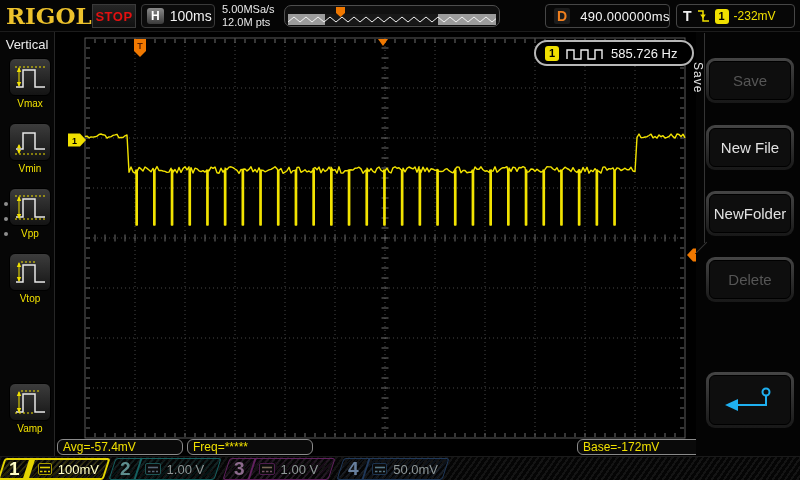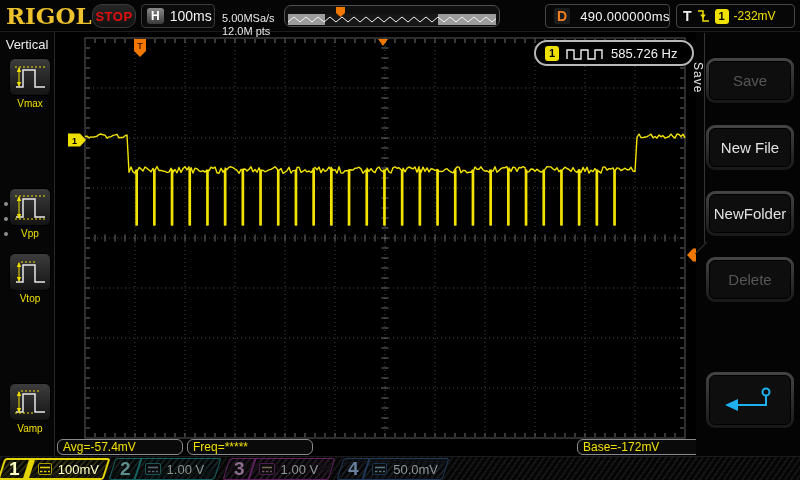--- a/index.html
+++ b/index.html
@@ -4,25 +4,25 @@
 <style>
   * { margin:0; padding:0; box-sizing:border-box; }
   html,body { background:#000; }
   #screen {
     position:relative; width:800px; height:480px; background:#000;
     font-family:"Liberation Sans", sans-serif; overflow:hidden; color:#ddd;
   }
   
   #topbar { position:absolute; left:0; top:0; width:800px; height:32px; background:#050505; border-bottom:1px solid #1c1c1c; }
   #logo { position:absolute; left:6px; top:2px; font-family:"DejaVu Serif", serif; font-weight:bold; font-size:23px; color:#edc22c; letter-spacing:0px; }
-  #stop-btn { position:absolute; left:92px; top:4px; width:44px; height:24px; background:linear-gradient(180deg,#262626,#101010); border:1px solid #3a3a3a; border-radius:10px; display:flex; align-items:center; justify-content:center; color:#e41010; font-weight:bold; font-size:13px; letter-spacing:.5px; }
+  #stop-btn { position:absolute; left:92px; top:4px; width:44px; height:24px; background:linear-gradient(180deg,#262626,#101010); border:1px solid #3a3a3a; border-radius:0; display:flex; align-items:center; justify-content:center; color:#e41010; font-weight:bold; font-size:13px; letter-spacing:.5px; }
   #hbox { position:absolute; left:141px; top:4px; width:74px; height:24px; background:#0b0b0b; border:1px solid #3a3a3a; border-radius:4px; display:flex; align-items:center; gap:6px; padding:0 5px; }
   .h-badge { background:linear-gradient(180deg,#8a8a8a,#3a3a3a); color:#fff; font-weight:bold; font-size:12px; padding:1px 4px; border-radius:3px; }
   #hbox .tb { color:#f2f2f2; font-size:14px; }
-  #srate { position:absolute; left:222px; top:12px; font-size:11px; line-height:13px; color:#e8e8e8; }
+  #srate { position:absolute; left:222px; top:3px; font-size:11px; line-height:13px; color:#e8e8e8; }
   #thumb { position:absolute; left:284px; top:5px; width:216px; height:22px; border:1px solid #4e4e4e; border-radius:7px; background:#101010; }
   #thumb-band { position:absolute; left:3px; right:3px; top:8px; height:11px; background:#9c9c9c; overflow:hidden; }
   #thumb-window { position:absolute; left:18%; width:54%; top:0; height:100%; background:#181818; }
   #thumb-band svg { position:absolute; left:0; top:0; }
   #thumb-flag { position:absolute; left:24%; top:1px; }
   #dbox { position:absolute; left:545px; top:4px; width:125px; height:24px; border:1px solid #464646; border-radius:4px; background:#070707; display:flex; align-items:center; gap:10px; padding:0 8px; }
   #dbox .dl { color:#f07f1e; font-weight:bold; font-size:14px; background:#1c1c1c; padding:0 3px; border-radius:2px; }
   #dbox .dv { color:#f5f5f5; font-size:13px; letter-spacing:.3px; }
   #tbox { position:absolute; left:676px; top:4px; width:119px; height:24px; border:1px solid #464646; border-radius:4px; background:#070707; display:flex; align-items:center; gap:5px; padding:0 6px; }
   #tbox .tl { color:#f0f0f0; font-weight:bold; font-size:14px; }
@@ -128,20 +128,32 @@
             <path d="M3,25 H10 V8 H22 V25 H32" fill="none" stroke="#e8e8e8" stroke-width="1.5"></path>
             <path d="M2,5 H32" stroke="#f0e000" stroke-dasharray="2 2"></path>
             <path d="M6,6 V24" stroke="#f0e000"></path>
             <polygon points="6,5 3.8,10 8.2,10" fill="#f0e000"></polygon>
             <polygon points="6,25 3.8,20 8.2,20" fill="#f0e000"></polygon>
           </svg>
       </div>
       <div class="lm-label">Vmax</div>
     </div>
 
+    <div class="lm-item" style="top:91px">
+      <div class="lm-tile">
+        <svg width="34" height="30">
+            <path d="M3,22 H10 V6 H22 V22 H32" fill="none" stroke="#e8e8e8" stroke-width="1.5"></path>
+            <path d="M2,27 H32" stroke="#f0e000" stroke-dasharray="2 2"></path>
+            <path d="M6,18 V26" stroke="#f0e000"></path>
+            <polygon points="6,17 4,21 8,21" fill="#f0e000"></polygon>
+            <polygon points="6,27 4,23 8,23" fill="#f0e000"></polygon>
+          </svg>
+      </div>
+      <div class="lm-label">Vmin</div>
+    </div>
 
     <div class="lm-item" style="top:156px">
       <div class="lm-tile">
         <svg width="34" height="30">
             <path d="M3,25 H10 V7 H22 V25 H32" fill="none" stroke="#e8e8e8" stroke-width="1.5"></path>
             <path d="M2,4 H32" stroke="#f0e000" stroke-dasharray="2 2"></path>
             <path d="M2,27 H32" stroke="#f0e000" stroke-dasharray="2 2"></path>
             <path d="M6,5 V26" stroke="#f0e000"></path>
             <polygon points="6,4 3.8,9 8.2,9" fill="#f0e000"></polygon>
             <polygon points="6,27 3.8,22 8.2,22" fill="#f0e000"></polygon>

